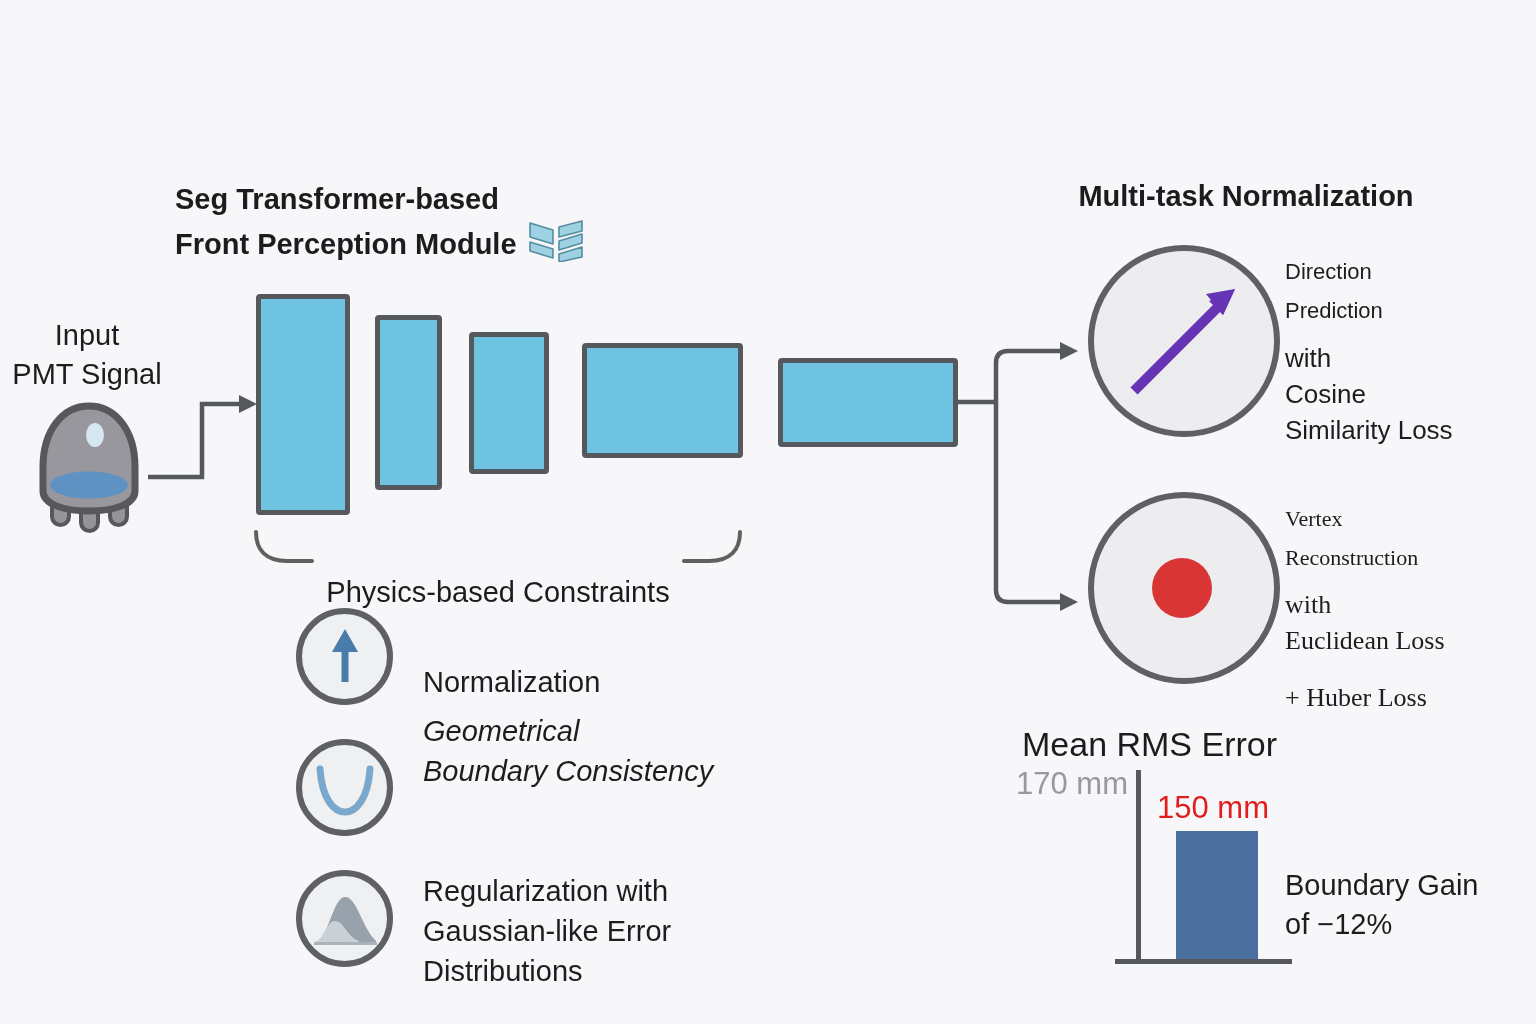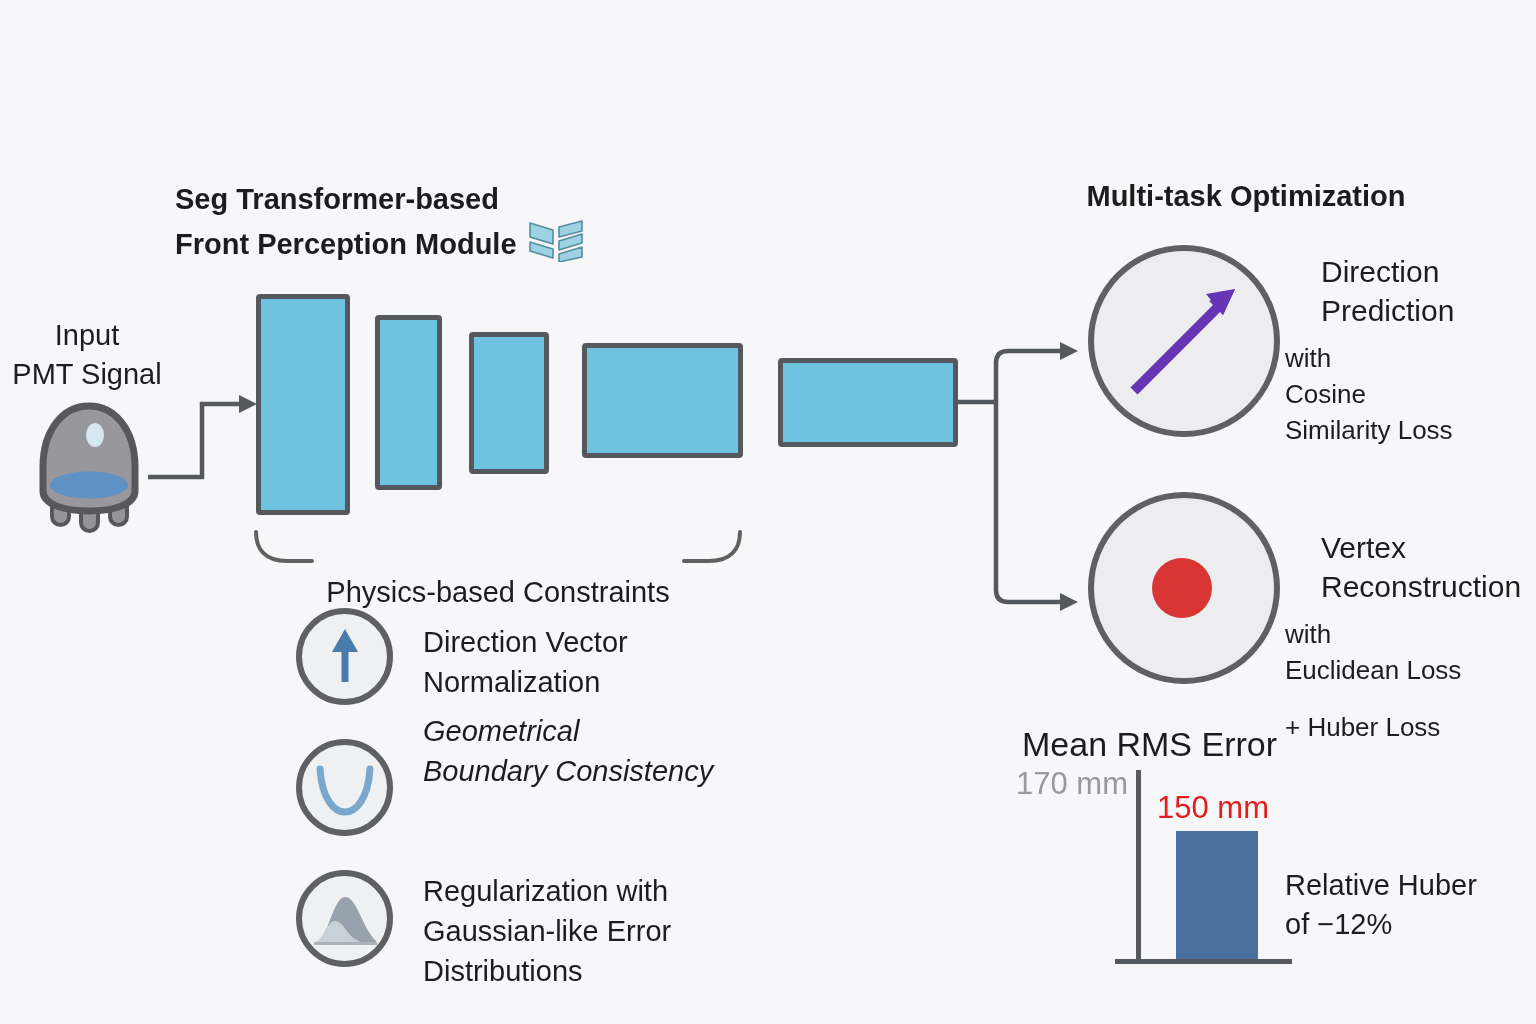--- a/index.html
+++ b/index.html
@@ -72,25 +72,25 @@
   }
   .t1 { left:1088px; top:245px; }
   .t2 { left:1088px; top:492px; }
 
   .red-dot {
     position:absolute; left:1152px; top:558px; width:60px; height:60px;
     border-radius:50%; background:#d93535;
   }
 
   .task-text { position:absolute; left:1285px; }
-  .task-title { font-size:30px; line-height:39px;margin-left:36px; }
+  .task-title { font-size:22px; line-height:39px; }
   .task-loss  { font-size:26px; line-height:36px; margin-top:10px; }
   .task-extra { font-size:26px; margin-top:24px; }
   .tt1 { top:252px; }
-  .tt2 { top:528px; }
+  .tt2 { top:499px;font-family:Liberation Serif, serif; }
 
   .metric-title { left:1022px; top:725px; font-size:34px; font-weight:500; color:#1c1c1e; }
   .metric-old   { left:1016px; top:766px; font-size:31px; color:#98989d; }
   .metric-new   { left:1156px; top:790px; font-size:31px; color:#e21d1d; width:114px; text-align:center; }
   .axis-v  { left:1136px; top:770px;  width:5px;  height:194px; background:#55585c; }
   .bar     { left:1176px; top:831px;  width:82px; height:130px; background:#4a6e9e; }
   .axis-h  { left:1115px; top:959px;  width:177px; height:5px;  background:#55585c; }
   .metric-gain { left:1285px; top:866px; font-size:29px; line-height:39px; }
 
   svg { display:block; }
@@ -107,21 +107,21 @@
       <g fill="#9ed2e2" stroke="#548ca2" stroke-width="1.6" stroke-linejoin="round">
         <polygon points="3,3 26,10 26,24 3,17"></polygon>
         <polygon points="3,22 26,29 26,38 3,31"></polygon>
         <polygon points="32,7 55,1 55,11 32,17"></polygon>
         <polygon points="32,21 55,14 55,23 32,30"></polygon>
         <polygon points="32,34 55,27 55,37 32,42"></polygon>
       </g>
     </svg>
   </div>
 
-  <div class="abs mto-heading">Multi-task Optimization</div>
+  <div class="abs mto-heading">Multi-task Normalization</div>
 
   <div class="abs input-label">
     <span>Input</span><br>
     <span>PMT Signal</span>
   </div>
 
   <svg class="abs" style="left:28px; top:395px;" width="122" height="140" viewBox="0 0 122 140">
     <g>
       <rect x="24" y="92" width="17" height="38" rx="8.5" fill="#94949a" stroke="#58585c" stroke-width="4"></rect>
       <rect x="82" y="92" width="17" height="38" rx="8.5" fill="#94949a" stroke="#58585c" stroke-width="4"></rect>
@@ -151,21 +151,21 @@
   </svg>
   <div class="abs brace-label">Physics-based Constraints</div>
 
   <div class="c-circle c1">
     <svg width="78" height="78" viewBox="0 0 78 78">
       <rect x="35.5" y="28" width="7" height="36" fill="#4a7cab"></rect>
       <polygon points="39,11 26,34 52,34" fill="#4a7cab"></polygon>
     </svg>
   </div>
   <div class="abs c-label cl1">
-    <span>Direction Vector</span><br>
+    <br>
     <span>Normalization</span>
   </div>
 
   <div class="c-circle c2">
     <svg width="78" height="78" viewBox="0 0 78 78">
       <path d="M 14 20 C 16 50 28 63 39 63 C 50 63 62 50 64 20" fill="none" stroke="#7aa8cc" stroke-width="7" stroke-linecap="round"></path>
     </svg>
   </div>
   <div class="abs c-label cl2">
     <span>Geometrical</span><br>
@@ -227,17 +227,17 @@
     <div class="task-extra">+ Huber Loss</div>
   </div>
 
   <div class="abs metric-title">Mean RMS Error</div>
   <div class="abs metric-old">170 mm</div>
   <div class="abs axis-v"></div>
   <div class="abs metric-new">150 mm</div>
   <div class="abs bar"></div>
   <div class="abs axis-h"></div>
   <div class="abs metric-gain">
-    <span>Relative Huber</span><br>
+    <span>Boundary Gain</span><br>
     <span>of −12%</span>
   </div>
 
 </div>
 
 </body></html>

